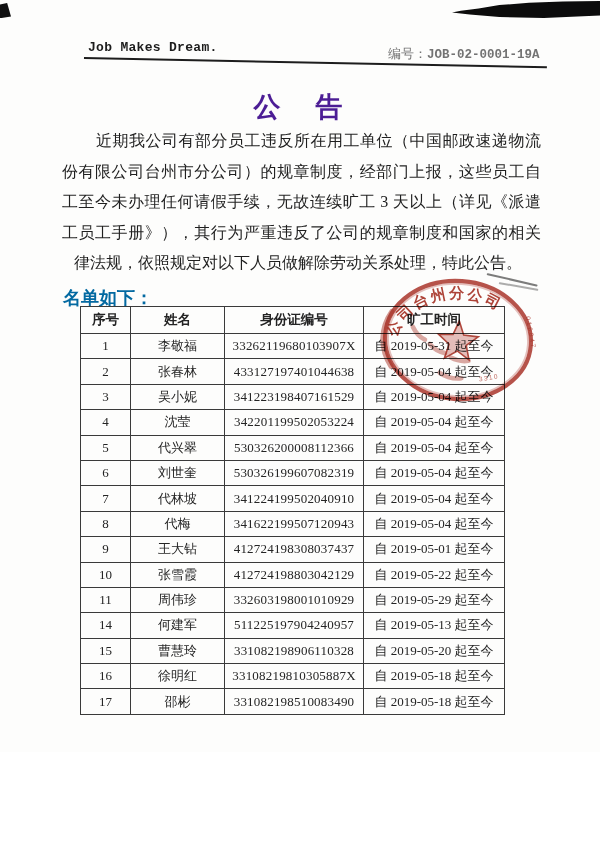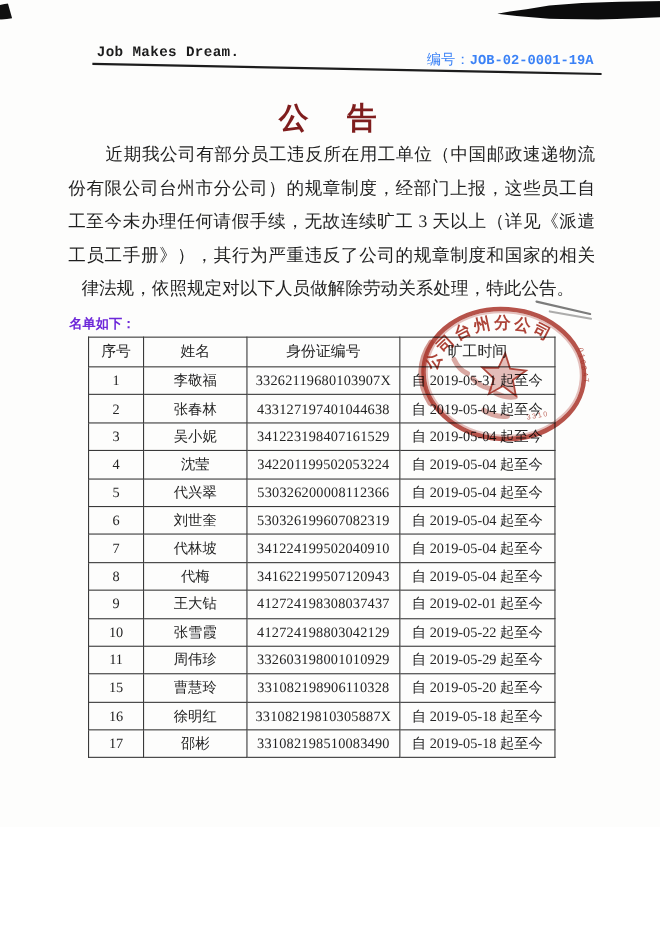--- a/index.html
+++ b/index.html
@@ -14,39 +14,39 @@
     clip-path:polygon(0 68%,6% 58%,18% 44%,32% 24%,52% 10%,75% 3%,100% 0,100% 86%,62% 100%,32% 94%,12% 80%);}
   .streak{position:absolute;height:1.8px;background:#4a4a4a;border-radius:2px;transform-origin:0 0;}
   .streak-1{left:487px;top:273px;width:52px;transform:rotate(13deg);opacity:.72;}
   .streak-2{left:499px;top:282px;width:40px;transform:rotate(10deg);opacity:.45;}
   .bottom-marks{position:absolute;left:546px;top:843px;display:flex;gap:3px;opacity:.55;}
   .bottom-marks span{display:block;width:8px;height:5px;border:1px solid #9a9a9a;border-bottom:none;}
 
   
   .motto{position:absolute;left:88px;top:40px;font-family:"Liberation Mono","DejaVu Sans Mono",monospace;
     font-weight:700;font-size:13px;letter-spacing:.3px;color:#1c1c1c;}
-  .doc-number{position:absolute;left:388px;top:45px;font-size:13px;color:#3b82f6;white-space:nowrap;}
+  .doc-number{position:absolute;left:388px;top:45px;font-size:13px;color:#737373;white-space:nowrap;}
   .doc-number .value{font-family:"Liberation Mono","DejaVu Sans Mono",monospace;font-weight:700;font-size:12.5px;}
   .header-rule{position:absolute;left:84px;top:57px;width:463px;height:2px;background:#1d1d1d;
     transform:rotate(1.15deg);transform-origin:0 0;}
 
   
   .title{position:absolute;left:0;right:0;top:92px;text-align:center;font-size:27px;font-weight:700;
-    letter-spacing:4px;color:#7f1d1d;line-height:30px;}
+    letter-spacing:4px;color:#4c1d95;line-height:30px;}
   .para{position:absolute;left:62px;top:126px;width:479px;color:#1f1f1f;}
   .para-line{height:30.5px;line-height:30.5px;font-size:16px;text-align:justify;text-align-last:justify;overflow:hidden;}
   .para-line.first{text-indent:34px;}
   .para-line.last{text-align-last:left;margin-left:12px;}
-  .list-label{position:absolute;left:63px;top:286px;font-size:12px;font-weight:700;color:#6d28d9;}
+  .list-label{position:absolute;left:63px;top:286px;font-size:18px;font-weight:700;color:#0369a1;}
 
   
   table.notice{position:absolute;left:80px;top:306px;width:424px;border-collapse:collapse;table-layout:fixed;}
   table.notice th,table.notice td{border:1.4px solid #3a3a3a;text-align:center;vertical-align:middle;
     padding:0;font-weight:normal;color:#242424;overflow:hidden;white-space:nowrap;}
-  table.notice thead th{height:26px;font-size:13.5px;}
+  table.notice thead th{height:26px;font-size:13.5px;font-weight:bold;}
   table.notice tbody td{height:24.4px;font-size:13px;}
   table.notice td.id{letter-spacing:.2px;}
 
   .footer-page{position:absolute;left:412px;top:776px;font-size:13.5px;color:#000000;letter-spacing:1px;}
 
   
   .stamp-svg{position:absolute;left:376px;top:272px;width:170px;height:140px;mix-blend-mode:multiply;}
 </style>
 </head>
 <body>
@@ -135,33 +135,39 @@
         <tr>
           <td class="no">8</td>
           <td class="name">代梅</td>
           <td class="id">341622199507120943</td>
           <td class="date">自 2019-05-04 起至今</td>
         </tr>
         <tr>
           <td class="no">9</td>
           <td class="name">王大钻</td>
           <td class="id">412724198308037437</td>
-          <td class="date">自 2019-02-01 起至今</td>
+          <td class="date">自 2019-05-01 起至今</td>
         </tr>
         <tr>
           <td class="no">10</td>
           <td class="name">张雪霞</td>
           <td class="id">412724198803042129</td>
           <td class="date">自 2019-05-22 起至今</td>
         </tr>
         <tr>
           <td class="no">11</td>
           <td class="name">周伟珍</td>
           <td class="id">332603198001010929</td>
           <td class="date">自 2019-05-29 起至今</td>
+        </tr>
+        <tr>
+          <td class="no">14</td>
+          <td class="name">何建军</td>
+          <td class="id">511225197904240957</td>
+          <td class="date">自 2019-05-13 起至今</td>
         </tr>
         <tr>
           <td class="no">15</td>
           <td class="name">曹慧玲</td>
           <td class="id">331082198906110328</td>
           <td class="date">自 2019-05-20 起至今</td>
         </tr>
         <tr>
           <td class="no">16</td>
           <td class="name">徐明红</td>

